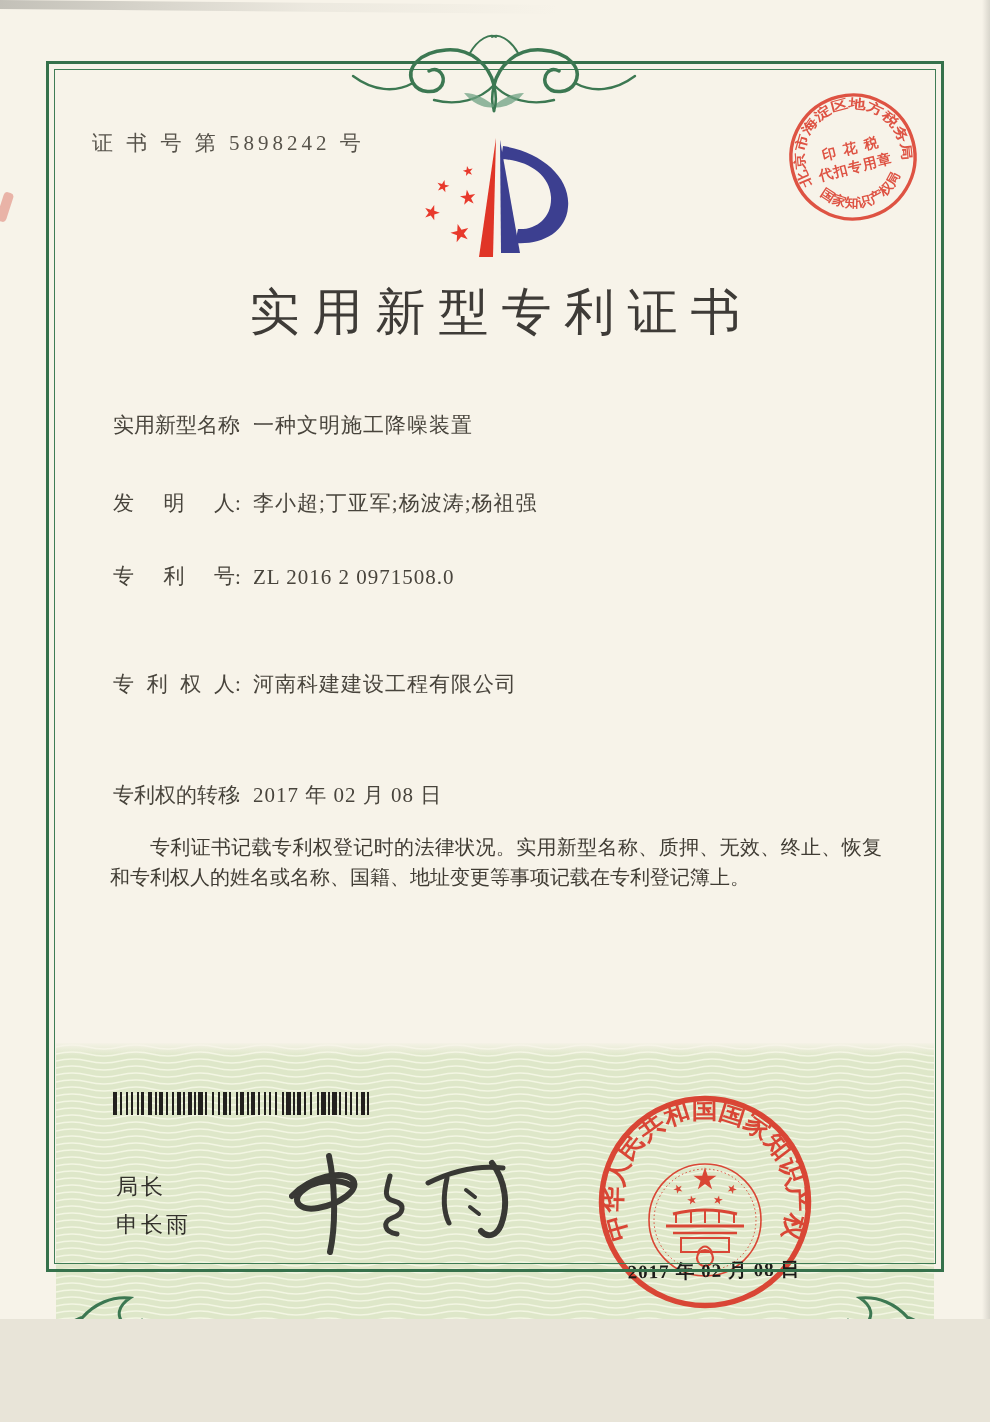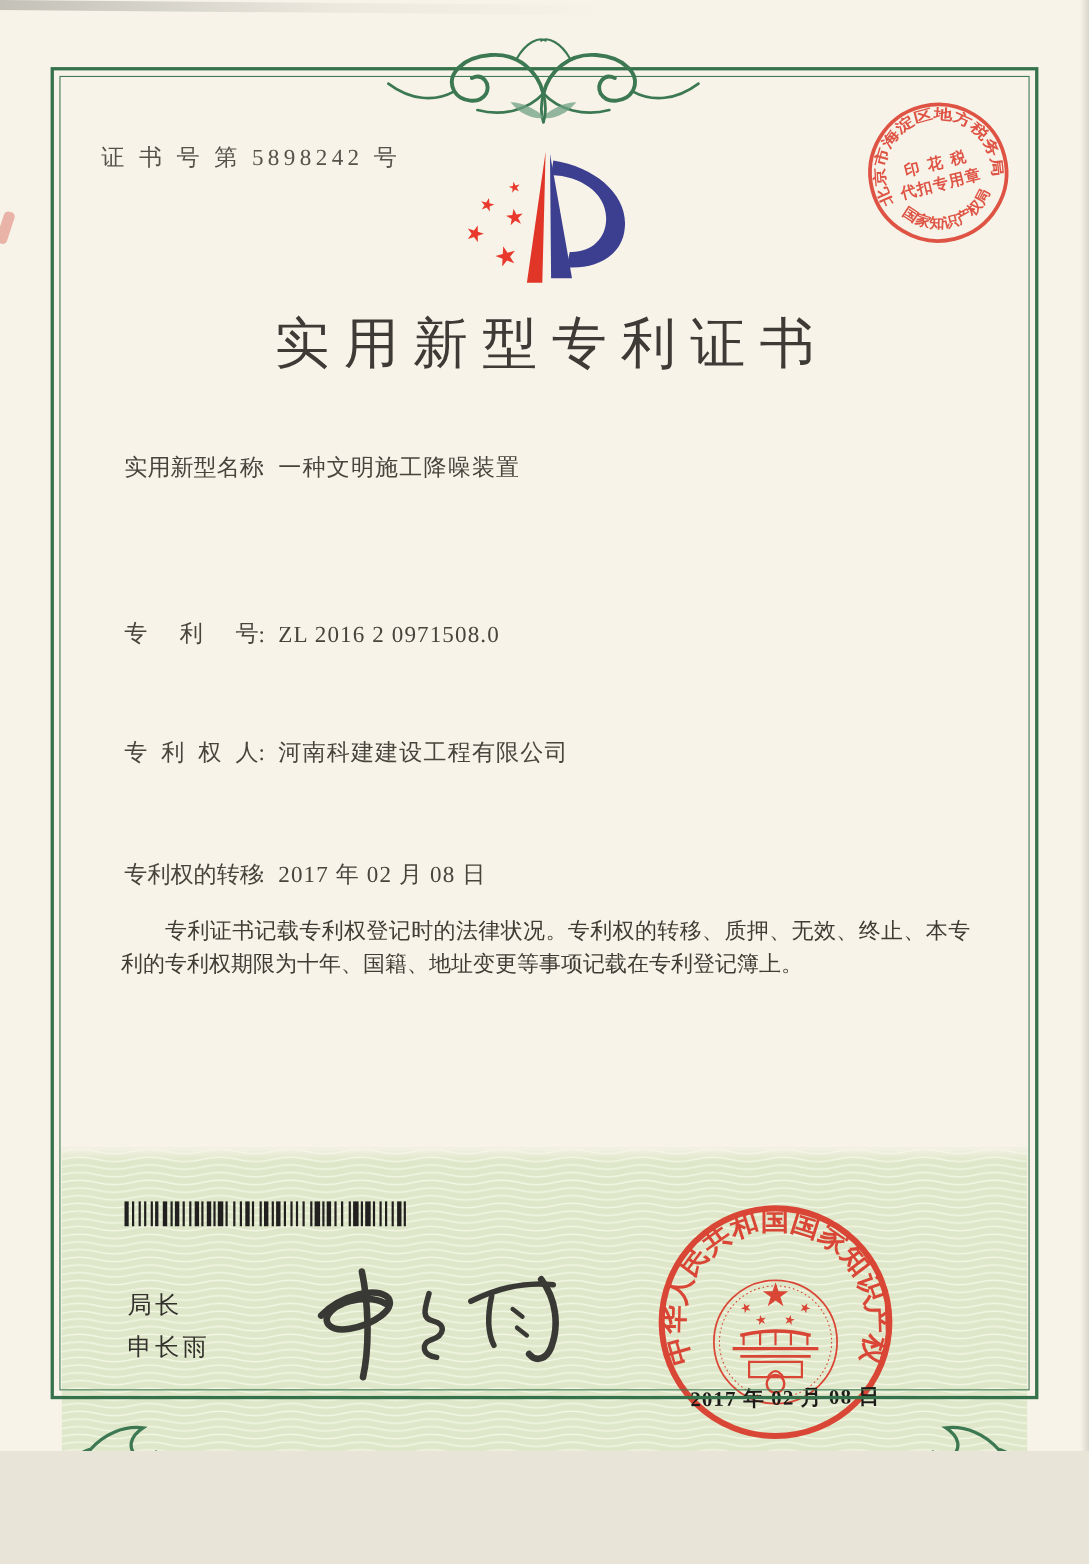--- a/index.html
+++ b/index.html
@@ -113,32 +113,35 @@
       <text x="70" y="66" text-anchor="middle" font-size="14" font-weight="700" letter-spacing="2">印 花 税</text>
       <text x="70" y="85" text-anchor="middle" font-size="14" font-weight="700" letter-spacing="1">代扣专用章</text>
     </g>
   </svg>
 
   <div class="abs frow" style="top:411px;">
     <span class="flabel">实用新型名称</span><span class="fcolon">:</span><span class="fvalue">一种文明施工降噪装置</span>
   </div>
 
   <div class="abs title">实用新型专利证书</div>
+  <div class="abs frow" style="top:489px;">
+    <span class="flabel">发明人</span><span class="fcolon">:</span><span class="fvalue">李小超;丁亚军;杨波涛;杨祖强</span>
+  </div>
   <div class="abs frow" style="top:562px;">
     <span class="flabel">专利号</span><span class="fcolon">:</span><span class="fvalue">ZL 2016 2 0971508.0</span>
   </div>
   <div class="abs frow" style="top:670px;font-family:Liberation Serif, serif;">
     <span class="flabel">专利权人</span><span class="fcolon">:</span><span class="fvalue">河南科建建设工程有限公司</span>
   </div>
   <div class="abs frow" style="top:781px;">
     <span class="flabel">专利权的转移</span><span class="fcolon">:</span><span class="fvalue">2017 年 02 月 08 日</span>
   </div>
 
   <div class="abs paras">
-    <p>专利证书记载专利权登记时的法律状况。专利权的转移、质押、无效、终止、本专利的专利权期限为十年、国籍、地址变更等事项记载在专利登记簿上。</p>
+    <p>专利证书记载专利权登记时的法律状况。实用新型名称、质押、无效、终止、恢复和专利权人的姓名或名称、国籍、地址变更等事项记载在专利登记簿上。</p>
   </div>
 
   <div class="abs barcode"><i class="" style="width:4.4px"></i><i class="sp" style="width:2.2px"></i><i class="" style="width:2.2px"></i><i class="sp" style="width:4.4px"></i><i class="" style="width:2.2px"></i><i class="sp" style="width:2.2px"></i><i class="" style="width:2.2px"></i><i class="sp" style="width:4.4px"></i><i class="" style="width:2.2px"></i><i class="sp" style="width:2.2px"></i><i class="" style="width:2.2px"></i><i class="sp" style="width:4.4px"></i><i class="" style="width:4.4px"></i><i class="sp" style="width:2.2px"></i><i class="" style="width:2.2px"></i><i class="sp" style="width:2.2px"></i><i class="" style="width:4.4px"></i><i class="sp" style="width:2.2px"></i><i class="" style="width:2.2px"></i><i class="sp" style="width:4.4px"></i><i class="" style="width:2.2px"></i><i class="sp" style="width:2.2px"></i><i class="" style="width:4.4px"></i><i class="sp" style="width:2.2px"></i><i class="" style="width:2.2px"></i><i class="sp" style="width:2.2px"></i><i class="" style="width:4.4px"></i><i class="sp" style="width:2.2px"></i><i class="" style="width:2.2px"></i><i class="sp" style="width:2.2px"></i><i class="" style="width:4.4px"></i><i class="sp" style="width:2.2px"></i><i class="" style="width:2.2px"></i><i class="sp" style="width:4.4px"></i><i class="" style="width:2.2px"></i><i class="sp" style="width:4.4px"></i><i class="" style="width:2.2px"></i><i class="sp" style="width:2.2px"></i><i class="" style="width:4.4px"></i><i class="sp" style="width:2.2px"></i><i class="" style="width:2.2px"></i><i class="sp" style="width:4.4px"></i><i class="" style="width:2.2px"></i><i class="sp" style="width:2.2px"></i><i class="" style="width:4.4px"></i><i class="sp" style="width:2.2px"></i><i class="" style="width:2.2px"></i><i class="sp" style="width:2.2px"></i><i class="" style="width:4.4px"></i><i class="sp" style="width:2.2px"></i><i class="" style="width:2.2px"></i><i class="sp" style="width:4.4px"></i><i class="" style="width:2.2px"></i><i class="sp" style="width:2.2px"></i><i class="" style="width:2.2px"></i><i class="sp" style="width:4.4px"></i><i class="" style="width:2.2px"></i><i class="sp" style="width:4.4px"></i><i class="" style="width:2.2px"></i><i class="sp" style="width:2.2px"></i><i class="" style="width:4.4px"></i><i class="sp" style="width:2.2px"></i><i class="" style="width:2.2px"></i><i class="sp" style="width:2.2px"></i><i class="" style="width:4.4px"></i><i class="sp" style="width:2.2px"></i><i class="" style="width:2.2px"></i><i class="sp" style="width:4.4px"></i><i class="" style="width:2.2px"></i><i class="sp" style="width:4.4px"></i><i class="" style="width:2.2px"></i><i class="sp" style="width:2.2px"></i><i class="" style="width:4.4px"></i><i class="sp" style="width:2.2px"></i><i class="" style="width:2.2px"></i><i class="sp" style="width:2.2px"></i><i class="" style="width:4.4px"></i><i class="sp" style="width:2.2px"></i><i class="" style="width:2.2px"></i><i class="sp" style="width:4.4px"></i><i class="" style="width:2.2px"></i><i class="sp" style="width:2.2px"></i><i class="" style="width:2.2px"></i><i class="sp" style="width:4.4px"></i><i class="" style="width:2.2px"></i><i class="sp" style="width:2.2px"></i><i class="" style="width:4.4px"></i><i class="sp" style="width:2.2px"></i><i class="" style="width:2.2px"></i><i class="sp" style="width:4.4px"></i></div>
 
   <div class="abs signer signer1">局长</div>
   <div class="abs signer signer2">申长雨</div>
 
   <svg class="abs" style="left:270px;top:1140px;" width="260" height="125" viewBox="270 1140 260 125">
     <g fill="none" stroke="#2b2a28" stroke-linecap="round" stroke-linejoin="round" opacity=".92">
       <path stroke-width="6" d="M292,1196 C310,1177 344,1169 353,1180 C360,1190 340,1204 318,1208 C301,1211 291,1202 301,1192 C313,1180 339,1178 350,1185"></path>

